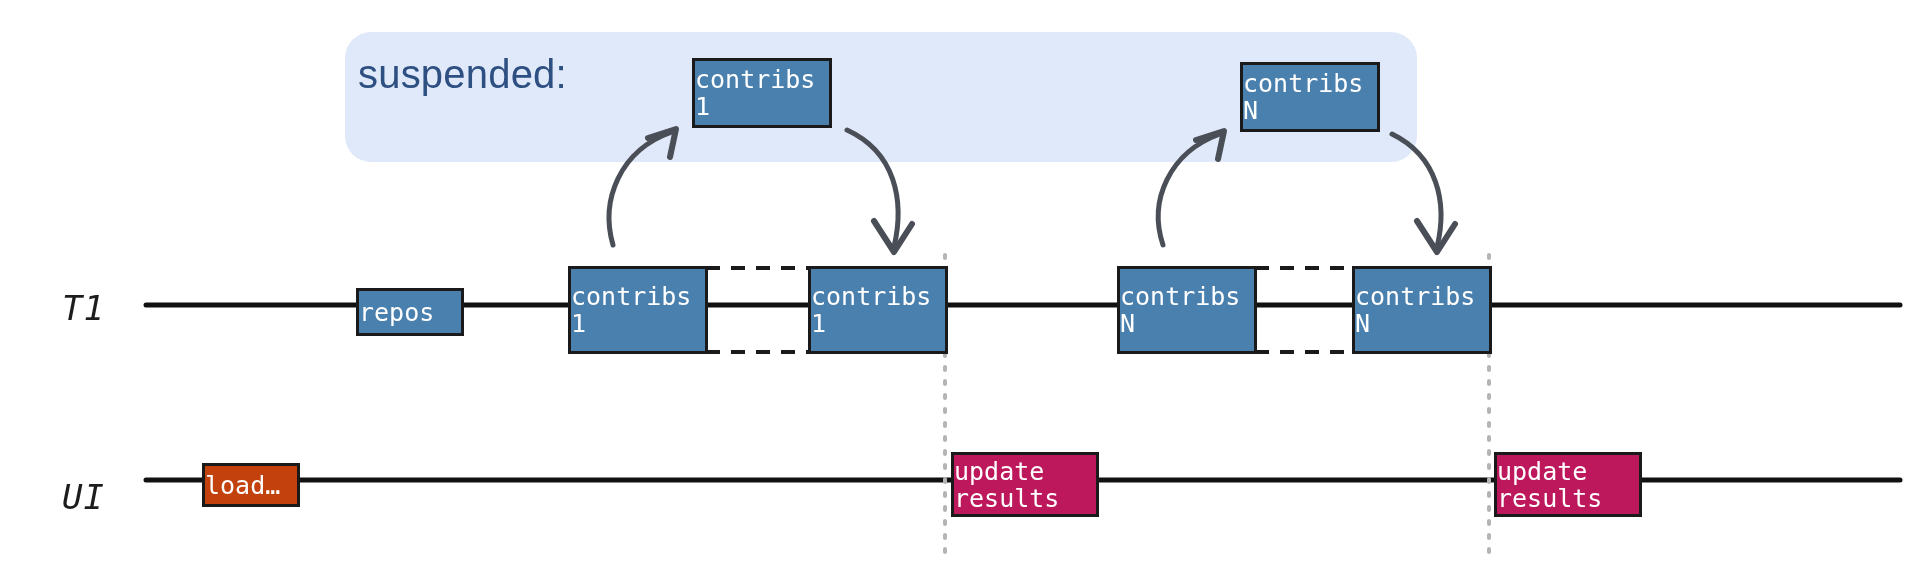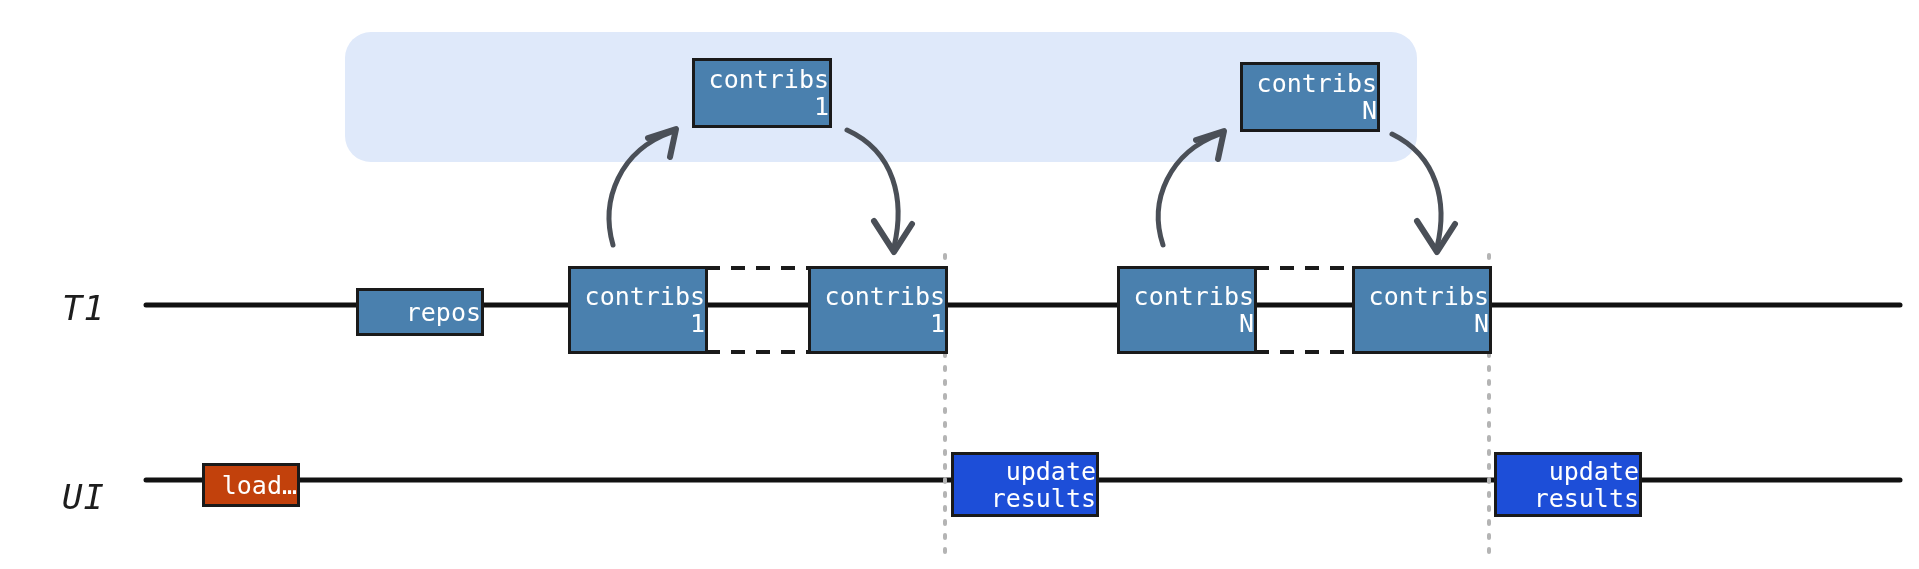--- a/index.html
+++ b/index.html
@@ -58,41 +58,42 @@
   .lane-label.t1 { left: 62px; top: 288px; }
   .lane-label.ui { left: 62px; top: 477px; }
 
   
   .node {
     position: absolute;
     box-sizing: border-box;
     border: 3px solid #1a1a1a;
     display: flex;
     flex-direction: column;
-    align-items: flex-end;
+    align-items: flex-start;
     justify-content: center;
     font-family: "DejaVu Sans Mono", monospace;
     font-size: 25px;
     line-height: 1.08;
     color: #ffffff;
     text-align: center;
     white-space: pre;
   }
   .node.blue  { background: #4a80ae; }
   .node.green { background: #c2410c; }
-  .node.red   { background: #1d4ed8; }
+  .node.red   { background: #be185d; }
 
   .node-line { display: block; }
 </style>
 </head>
 <body>
 
 <div id="stage">
 
   <div class="suspended-panel"></div>
+  <div class="suspended-label">suspended:</div>
 
   <svg id="svg-layer" viewBox="0 0 1919 569" xmlns="http://www.w3.org/2000/svg">
 
     <line x1="146" y1="305" x2="1900" y2="305" stroke="#111111" stroke-width="5" stroke-linecap="round"></line>
 
     <line x1="146" y1="480" x2="1900" y2="480" stroke="#111111" stroke-width="5" stroke-linecap="round"></line>
 
     <line x1="945" y1="255" x2="945" y2="562" stroke="#b4b4b4" stroke-width="4" stroke-dasharray="3 11" stroke-linecap="round"></line>
 
     <line x1="1489" y1="255" x2="1489" y2="562" stroke="#b4b4b4" stroke-width="4" stroke-dasharray="3 11" stroke-linecap="round"></line>
@@ -122,21 +123,21 @@
   <div class="node blue" style="left:692px; top:58px; width:140px; height:70px;">
     <span class="node-line">contribs</span>
     <span class="node-line">1</span>
   </div>
 
   <div class="node blue" style="left:1240px; top:62px; width:140px; height:70px;">
     <span class="node-line">contribs</span>
     <span class="node-line">N</span>
   </div>
 
-  <div class="node blue" style="left:356px; top:288px; width:128px; height:48px;">
+  <div class="node blue" style="left:356px; top:288px; width:108px; height:48px;">
     <span class="node-line">repos</span>
   </div>
 
   <div class="node blue" style="left:568px; top:266px; width:140px; height:88px;">
     <span class="node-line">contribs</span>
     <span class="node-line">1</span>
   </div>
 
   <div class="node blue" style="left:808px; top:266px; width:140px; height:88px;">
     <span class="node-line">contribs</span>

